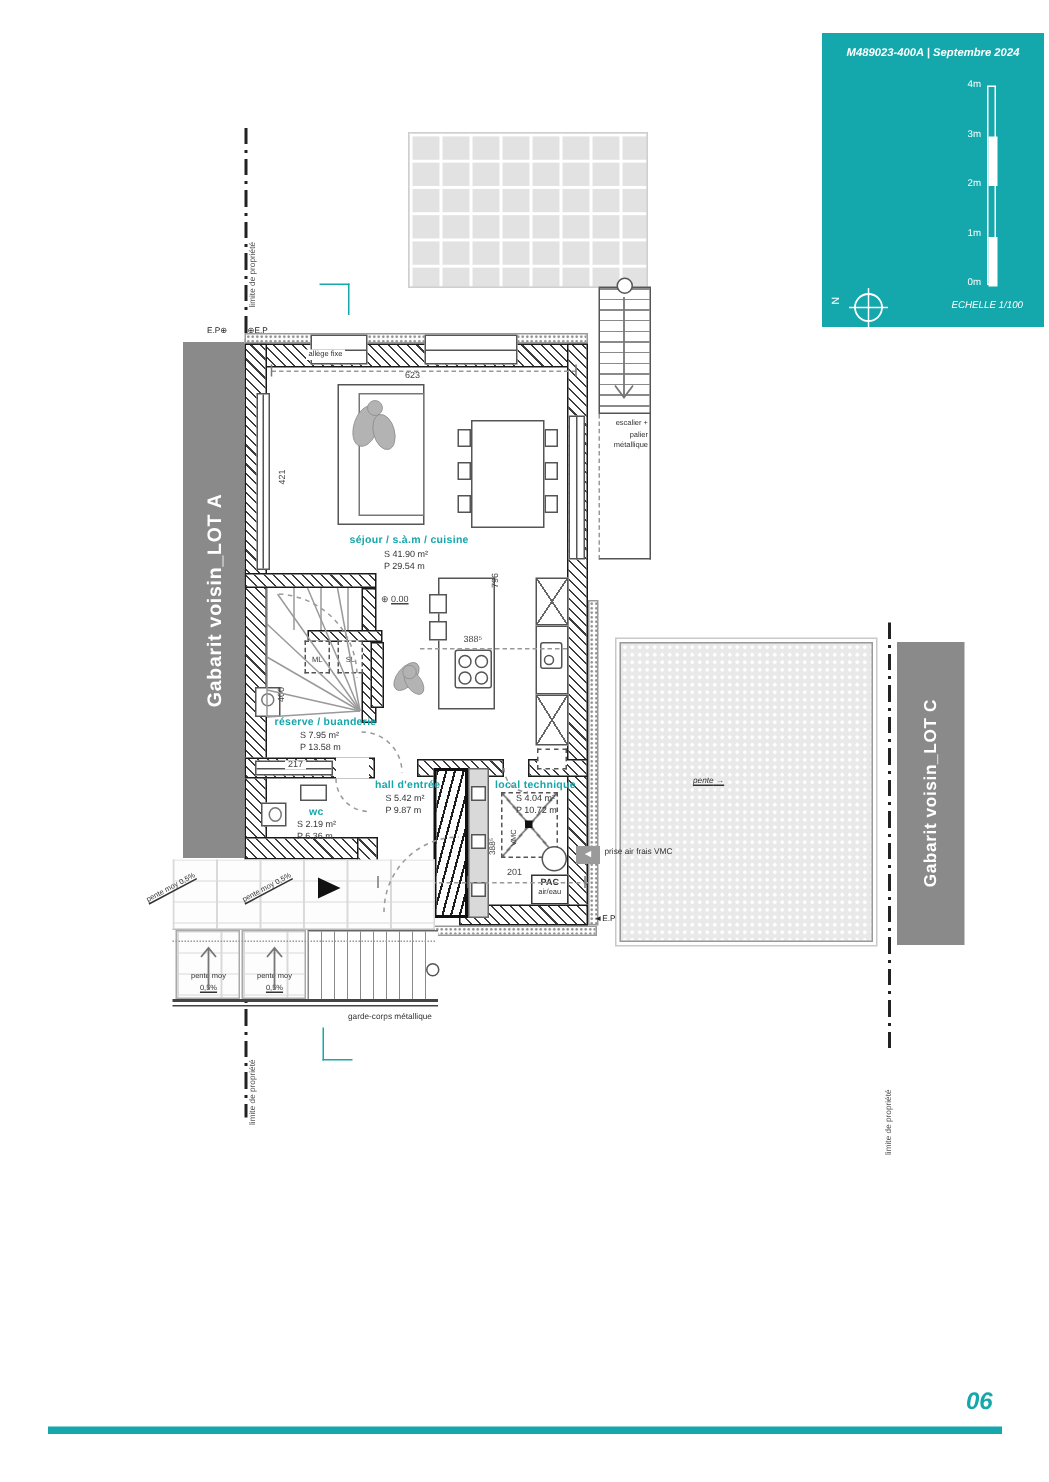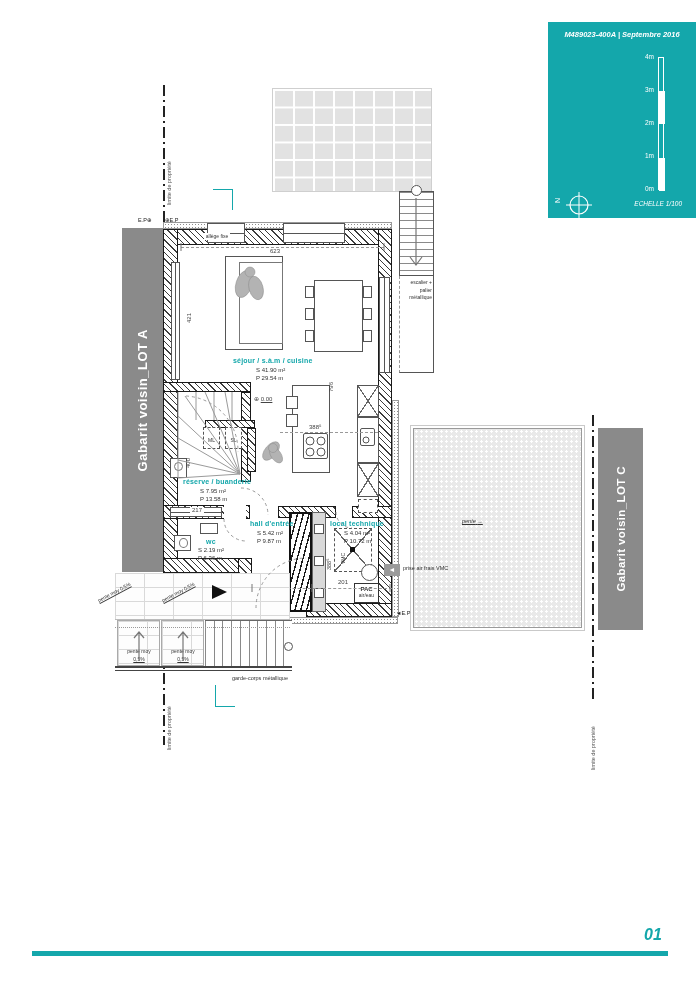--- a/index.html
+++ b/index.html
@@ -241,37 +241,37 @@
     <g stroke="#777" stroke-width="1">
       <line x1="252" y1="584" x2="252" y2="592"></line>
         <line x1="312" y1="584" x2="312" y2="592"></line>
         <line x1="390" y1="584" x2="390" y2="592"></line>
       <line x1="181" y1="243" x2="181" y2="251"></line>
         <line x1="384" y1="243" x2="384" y2="251"></line>
     </g>
   </svg>
 
   <div class="abs" style="left:548px;top:22px;width:148px;height:196px;background:var(--accent);">
-    <div class="abs" style="left:4px;top:8px;width:140px;color:#fff;font-size:7.5px;font-style:italic;font-weight:bold;text-align:center;">M489023-400A | Septembre 2016</div>
+    <div class="abs" style="left:4px;top:8px;width:140px;color:#fff;font-size:7.5px;font-style:italic;font-weight:bold;text-align:center;">M489023-400A | Septembre 2024</div>
 
     <div class="abs" style="left:110px;top:35px;width:6px;height:133px;border:1px solid #fff;">
       <div class="abs" style="left:0;top:33px;width:6px;height:33px;background:#fff;"></div>
       <div class="abs" style="left:0;top:100px;width:6px;height:33px;background:#fff;"></div>
     </div>
     <div class="abs" style="left:82px;top:31px;width:24px;color:#fff;font-size:6.5px;text-align:right;">4m</div>
     <div class="abs" style="left:82px;top:64px;width:24px;color:#fff;font-size:6.5px;text-align:right;">3m</div>
     <div class="abs" style="left:82px;top:97px;width:24px;color:#fff;font-size:6.5px;text-align:right;">2m</div>
     <div class="abs" style="left:82px;top:130px;width:24px;color:#fff;font-size:6.5px;text-align:right;">1m</div>
     <div class="abs" style="left:82px;top:163px;width:24px;color:#fff;font-size:6.5px;text-align:right;">0m</div>
 
     <svg class="abs" style="left:14px;top:168px;" width="30" height="30" viewBox="0 0 30 30">
       <circle cx="17" cy="15" r="9" stroke="#fff" stroke-width="1.2" fill="none"></circle>
       <line x1="4" y1="15" x2="30" y2="15" stroke="#fff" stroke-width="1"></line>
       <line x1="17" y1="2" x2="17" y2="28" stroke="#fff" stroke-width="1"></line>
     </svg>
     <div class="abs vtext" style="left:6px;top:176px;color:#fff;font-size:7px;">N</div>
     <div class="abs" style="left:48px;top:178px;width:92px;color:#fff;font-size:6.5px;font-style:italic;text-align:right;padding-right:6px;box-sizing:border-box;">ECHELLE  1/100</div>
   </div>
 
-  <div class="abs" style="left:644px;top:926px;color:var(--accent);font-size:16px;font-weight:bold;font-style:italic;">01</div>
+  <div class="abs" style="left:644px;top:926px;color:var(--accent);font-size:16px;font-weight:bold;font-style:italic;">06</div>
   <div class="abs" style="left:32px;top:951px;width:636px;height:5px;background:var(--accent);"></div>
 
 </div>
 
 </body></html>

